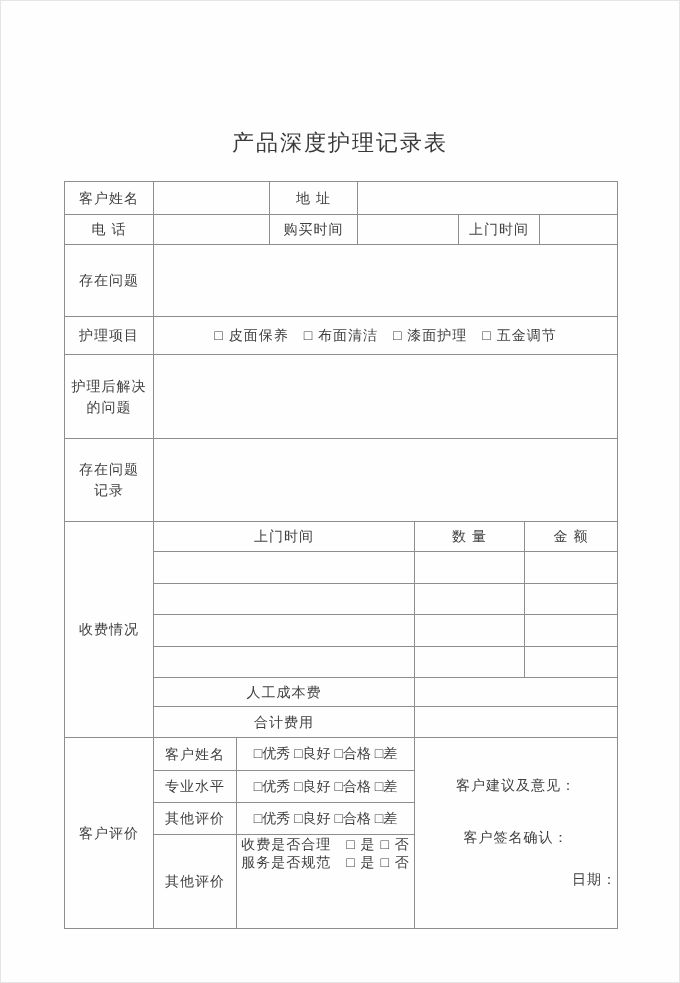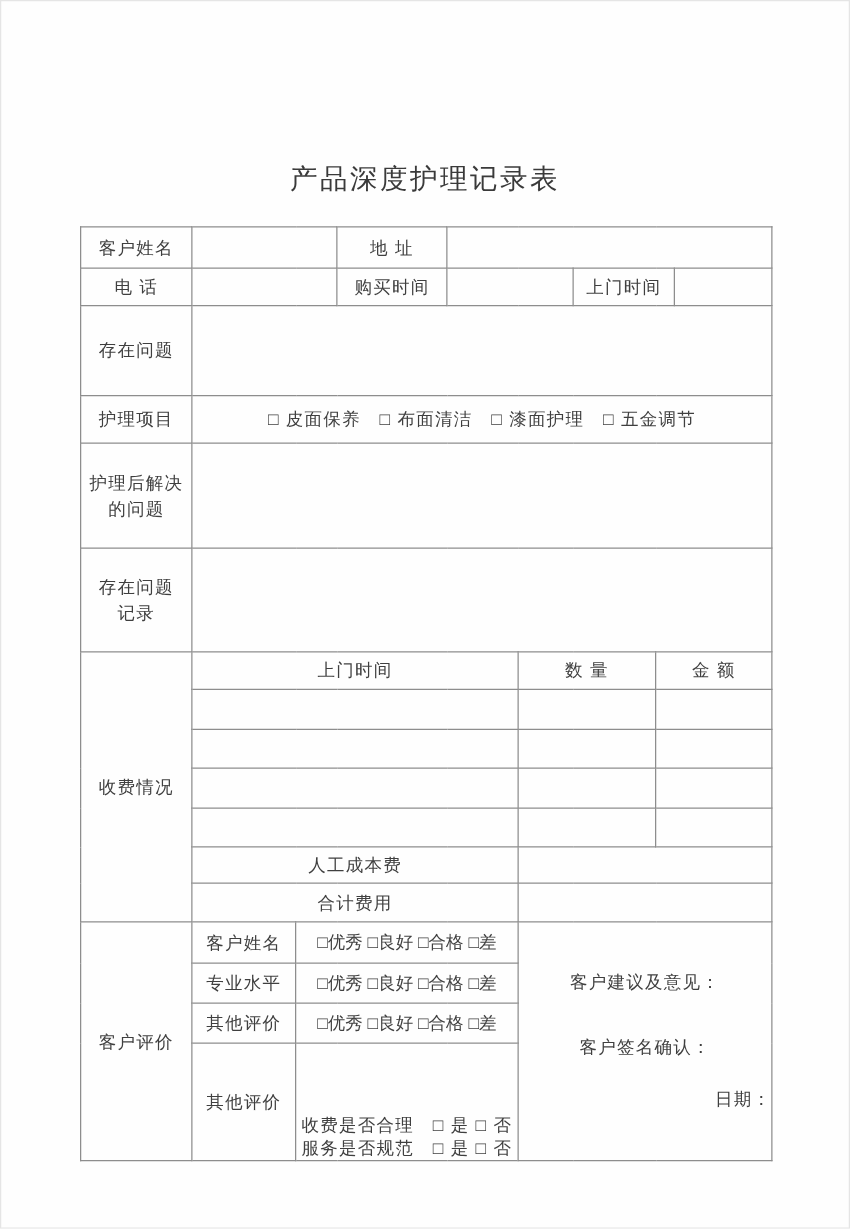--- a/index.html
+++ b/index.html
@@ -23,21 +23,21 @@
   }
   .lbl{white-space:pre-line;line-height:21px;letter-spacing:1px;}
   .opts-left{text-align:left;padding-left:47px;letter-spacing:1px;}
   .rating{letter-spacing:0;}
   .memo{
     text-align:left;vertical-align:top;padding:14px 0 0 20px;letter-spacing:1px;
   }
   .memo .sig{margin-top:34px;}
   .memo .date{margin-top:24px;text-align:right;}
   .dual{
-    display:flex;flex-direction:column;justify-content:flex-end;
+    display:flex;flex-direction:column;justify-content:flex-start;
     height:92px;letter-spacing:1px;
   }
   
   .r-a{height:33px}.r-b{height:30px}.r-c{height:72px}.r-d{height:38px}
   .r-e{height:84px}.r-f{height:83px}
   .r-g{height:30px}.r-h1{height:32px}.r-h2{height:31px}
   .r-i{height:29px}.r-j{height:31px}
   .r-k{height:33px}.r-l{height:32px}.r-m{height:94px}
 </style>
 </head>

